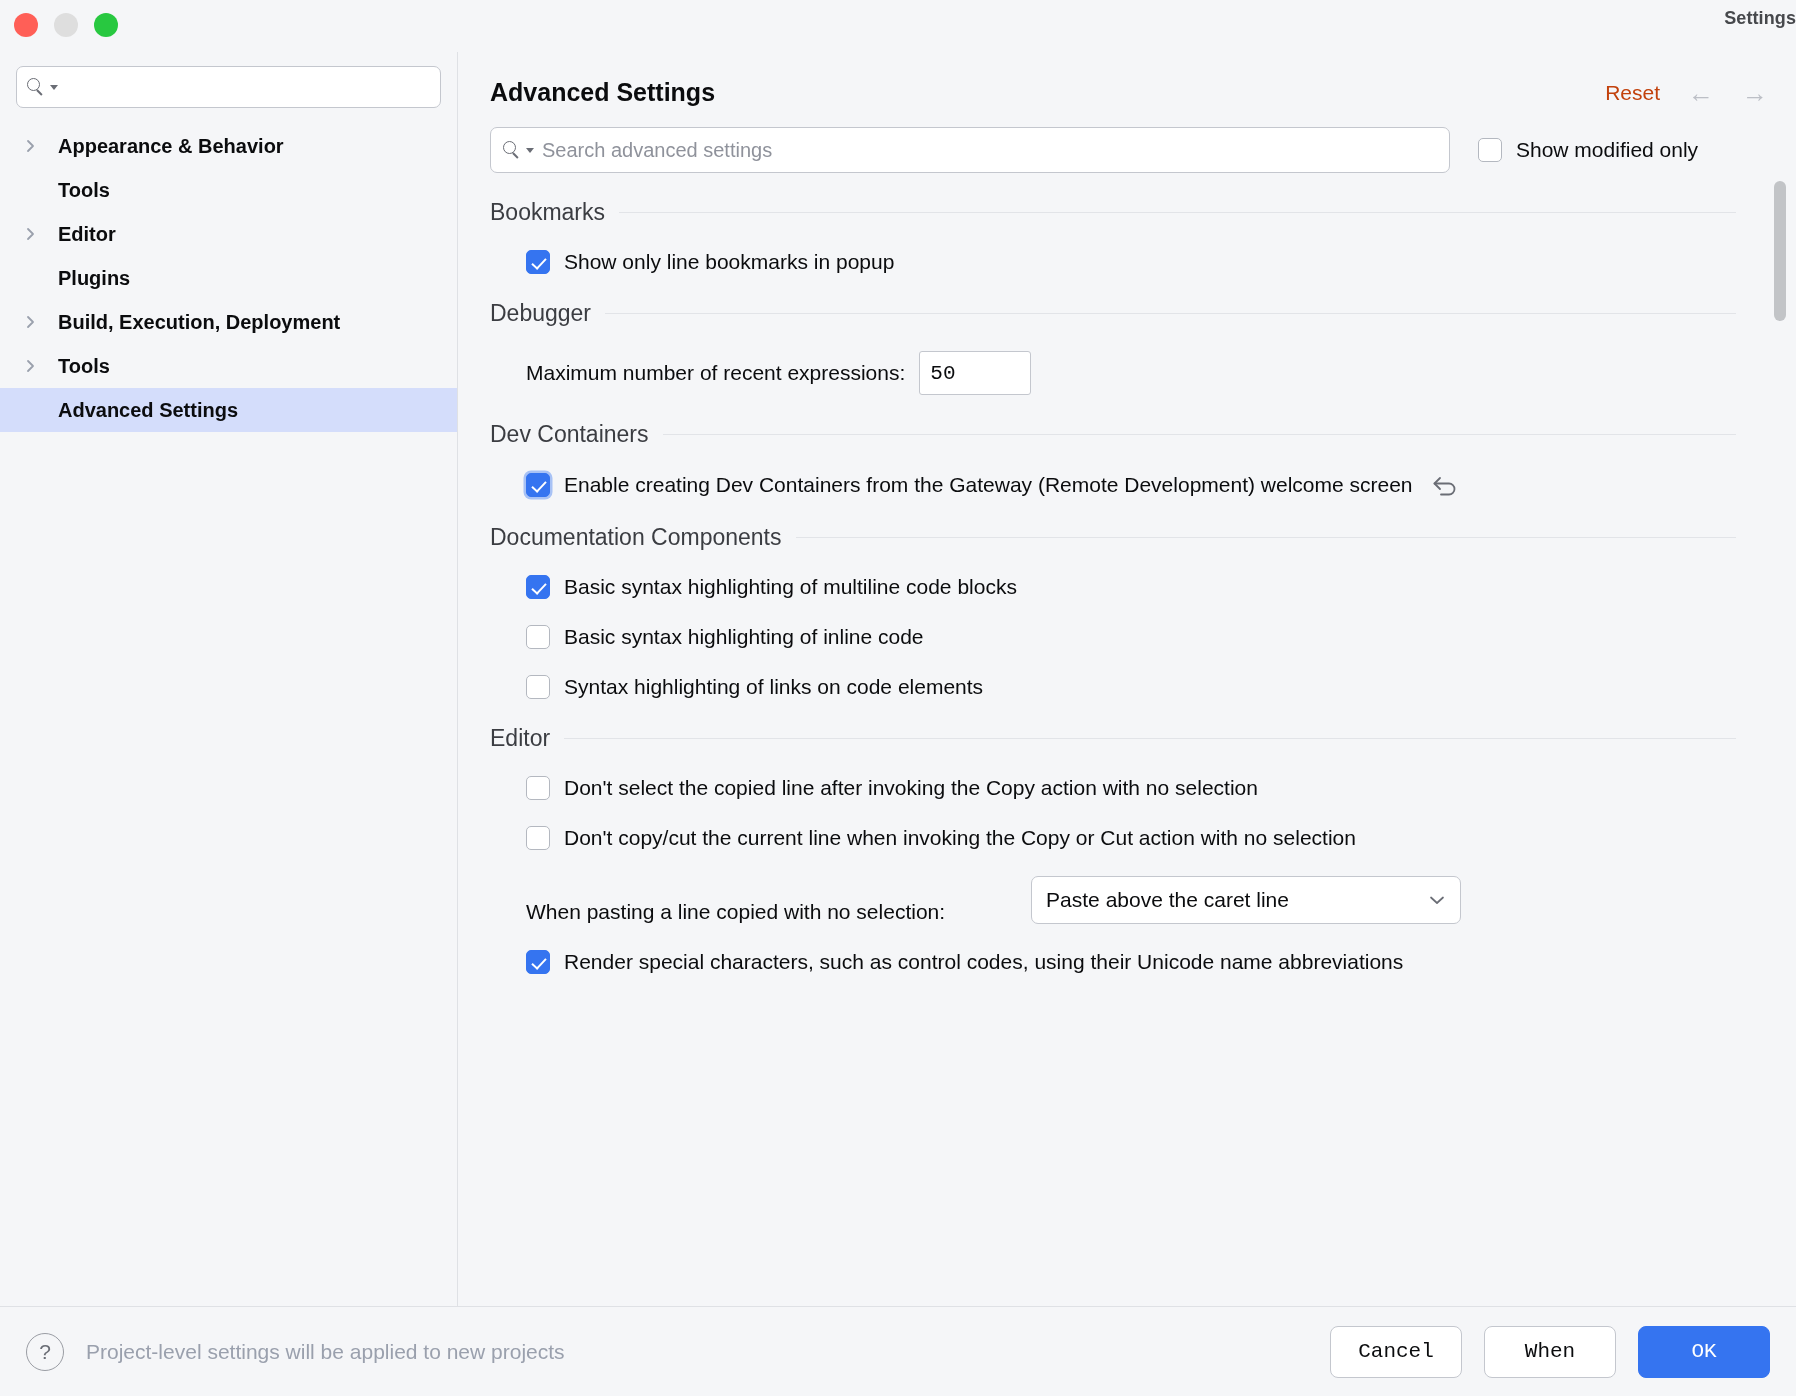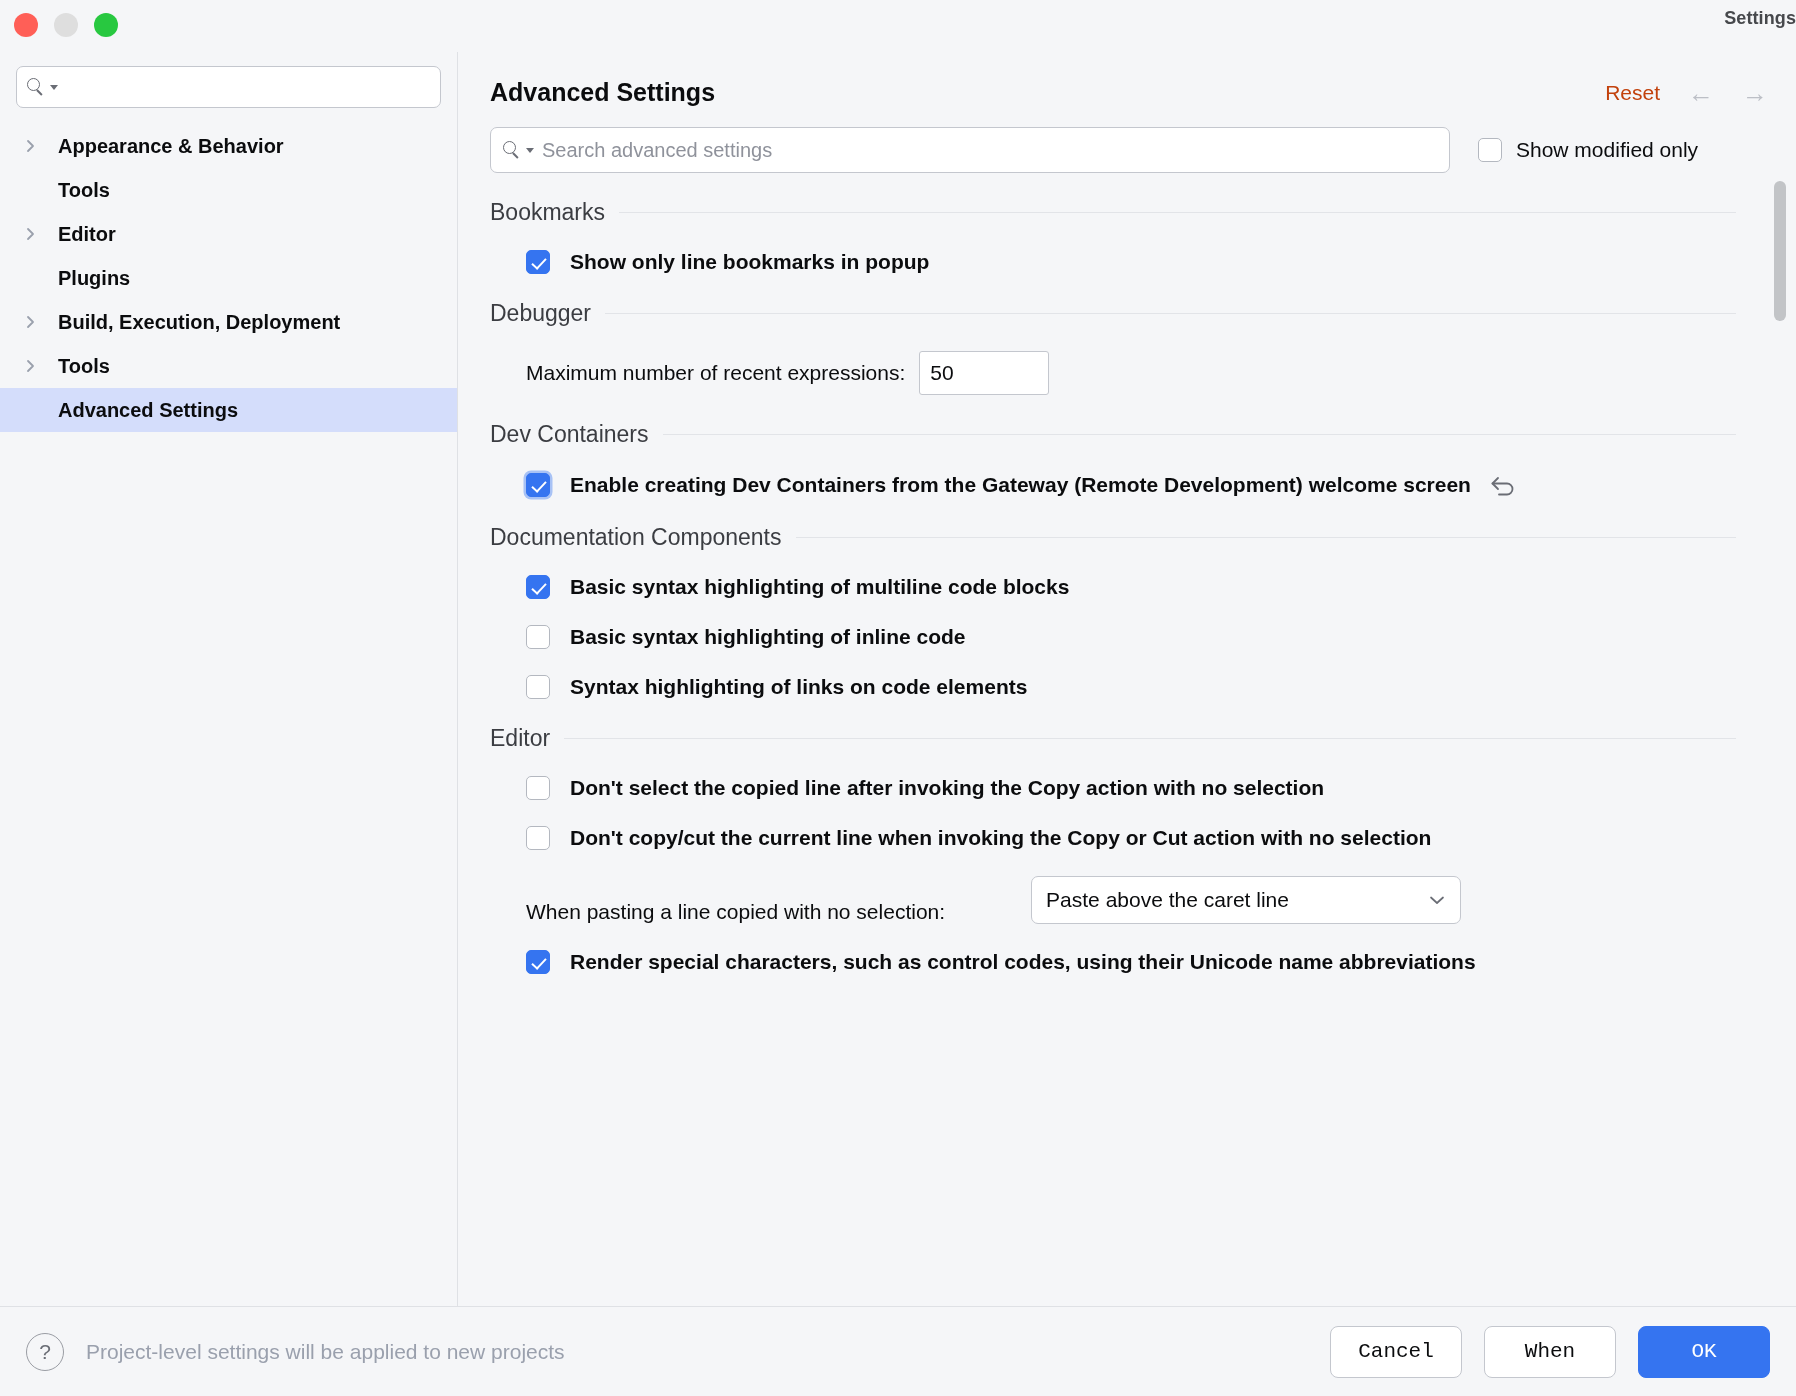--- a/index.html
+++ b/index.html
@@ -168,33 +168,33 @@
     margin-bottom: 24px;
   }
   .group-title { font-size: 23px; color: #3b3d42; white-space: nowrap; }
   .group-rule { flex: 1 1 auto; height: 1px; background: #e2e4e8; }
 
   .opt {
     display: flex; align-items: center;
     margin: 0 0 26px 36px;
     font-size: 21px; color: #0b0c0e;
   }
-  .opt .olabel { margin-left: 20px; font-weight: bold; }
+  .opt .olabel { margin-left: 14px; }
   .opt .revert { margin-left: 18px; color: #6a6d75; display: flex; align-items: center; }
 
   .fieldrow {
     display: flex; align-items: center;
     margin: 0 0 26px 36px;
     font-size: 21px; color: #0b0c0e;
   }
   .fieldrow .flabel { margin-right: 14px; }
   .numinput {
-    width: 130px; height: 44px;
+    width: 112px; height: 44px;
     background: #fff; border: 1px solid #c4c7ce; border-radius: 3px;
-    font-family: Liberation Sans, sans-serif;
+    font-family: Liberation Mono, monospace;
     font-size: 21px; color: #0b0c0e;
     padding: 8px 10px;
     outline: none;
   }
   .selectrow {
     display: flex; align-items: flex-end;
     margin: 0 0 26px 36px;
     font-size: 21px; color: #0b0c0e;
   }
   .selbox {

